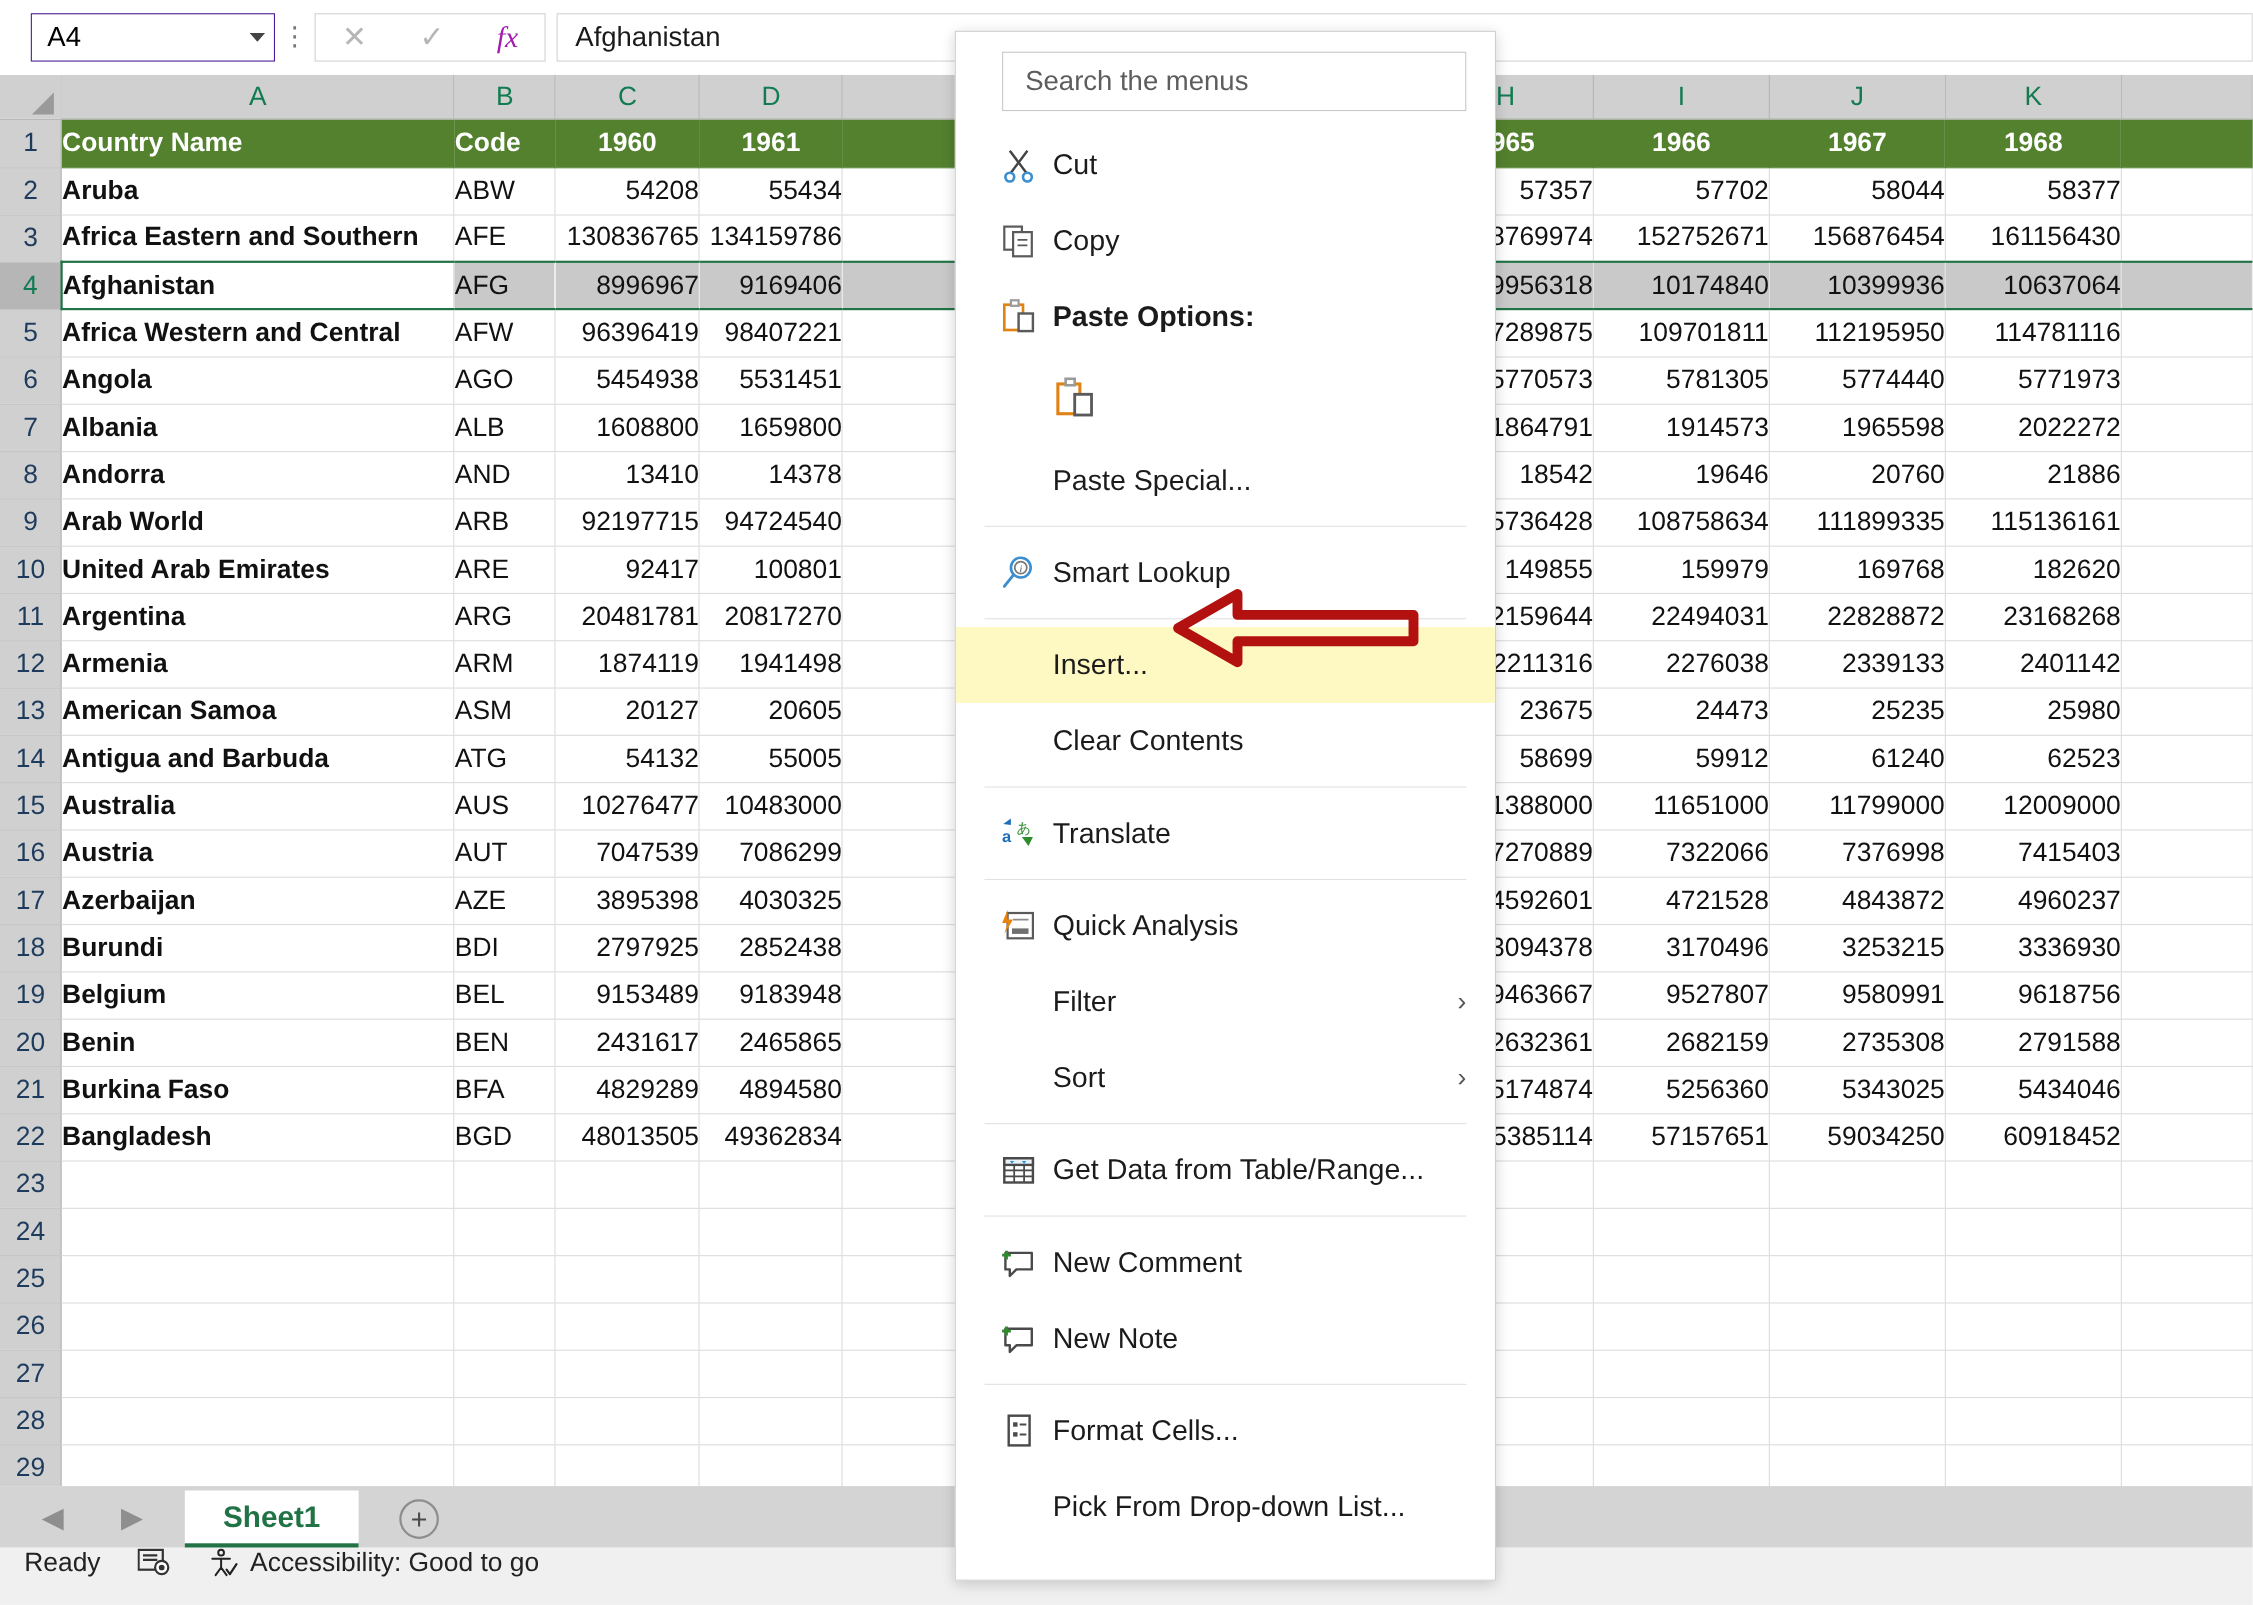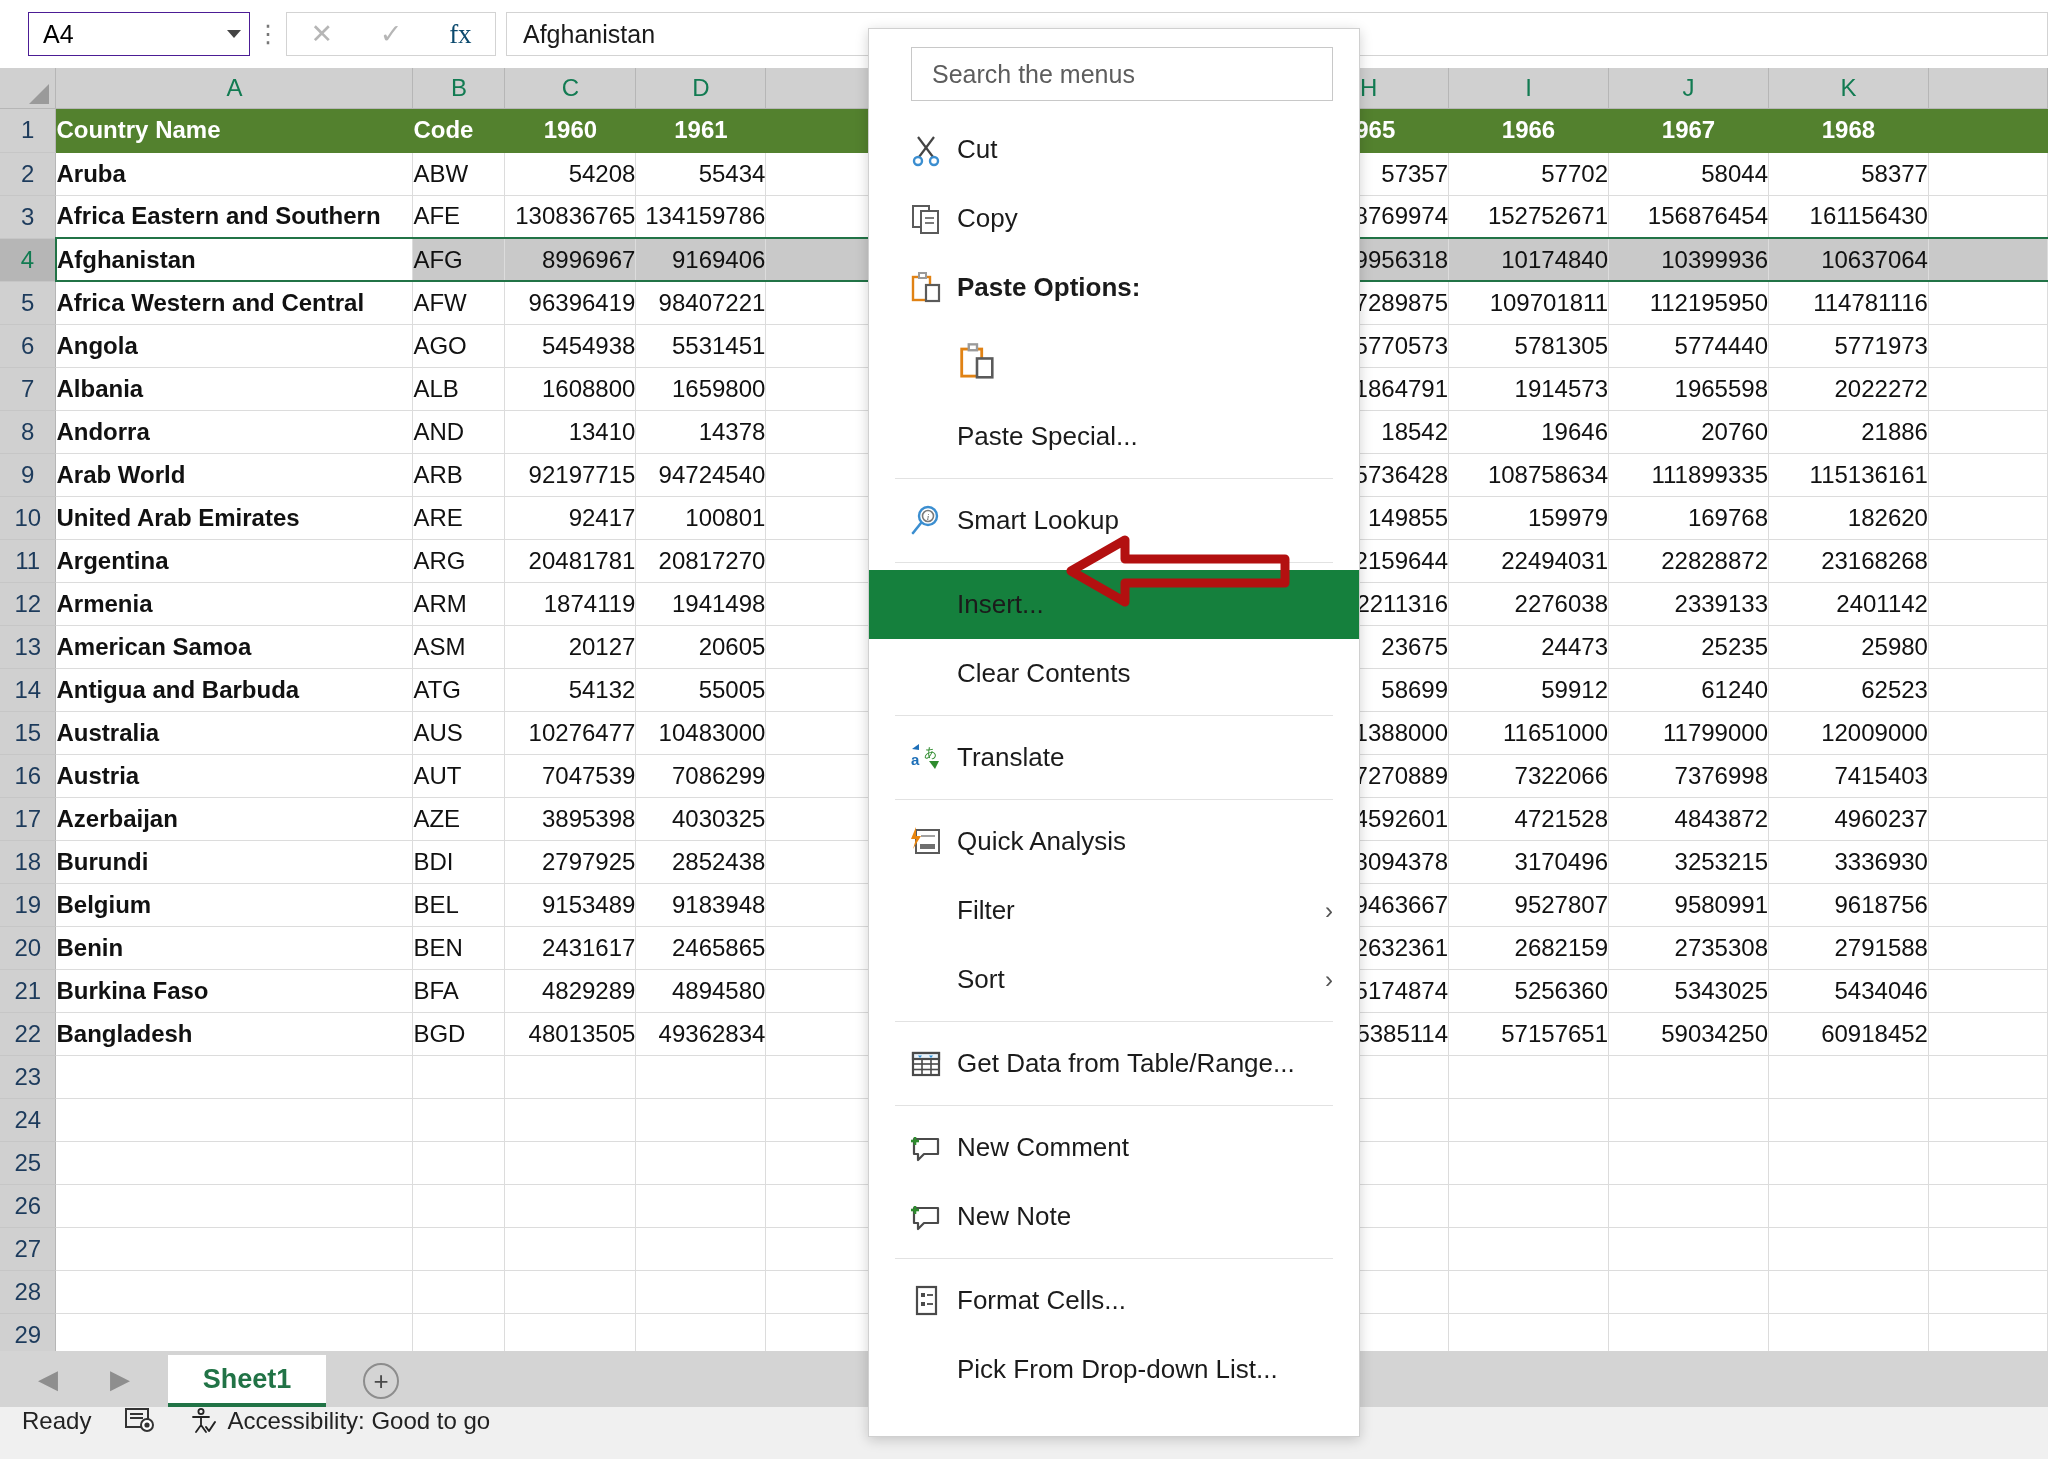--- a/index.html
+++ b/index.html
@@ -23,21 +23,21 @@
     font-size: 25px; color: #000000;
   }
   .name-box .nb-text { flex: 1; }
   .nb-caret { width:0;height:0;border-left:7px solid transparent;border-right:7px solid transparent;border-top:8px solid #444; }
   .vdots { width: 36px; text-align:center; color:#777; font-size: 24px; letter-spacing:0; line-height:1; }
   .fx-group {
     width: 210px; height: 44px; border:1px solid #d3d3d3; background:#fff;
     display:flex; align-items:center; justify-content:space-around;
   }
   .fx-group .g { font-size:27px; color:#b6b6b6; }
-  .fx-group .fx { font-size:27px; color:#0c4a6e; font-family:"Liberation Serif", serif; }
+  .fx-group .fx { font-size:27px; color:#a21caf; font-family:"Liberation Serif", serif; font-style:italic; }
   .formula-input {
     margin-left: 10px; flex: 1; height: 44px; border:1px solid #d3d3d3; background:#fff;
     display:flex; align-items:center; padding-left: 16px;
     font-size: 25px; color:#1a1a1a;
   }
 
   
   .grid-wrap { position:absolute; top:68px; left:0; width:2048px; height:1283px; overflow:hidden; background:#fff; }
   table.grid { border-collapse: collapse; table-layout: fixed; }
   table.grid td, table.grid th { padding:0; margin:0; font-size: 24px; }
@@ -110,21 +110,21 @@
     position:absolute; left:868px; top:28px; width:492px; height:1409px;
     background:#ffffff; border:1px solid #d0d0d0;
     box-shadow: 0 3px 12px rgba(0,0,0,0.18);
     padding: 18px 0 14px 0;
   }
   .ctx-search {
     margin: 0 26px 14px 42px; height:54px; border:1px solid #c8c8c8; background:#fff;
     display:flex; align-items:center; padding-left:20px; font-size:25px; color:#5d5d5d;
   }
   .mi { height:69px; display:flex; align-items:center; position:relative; padding-left:26px; }
-  .mi.hl { background:#15803d; }
+  .mi.hl { background:#fef9c3; }
   .mi .ico { width:62px; display:flex; align-items:center; justify-content:center; }
   .mi .lbl { font-size:26px; color:#1b1b1b; }
   .mi .lbl.bold { font-weight:bold; }
   .mi .sub { position:absolute; right:26px; color:#555; font-size:24px; }
   .sep { height:1px; background:#e2e2e2; margin:7px 26px; }
   .paste-icons { height:80px; display:flex; align-items:center; padding-left:88px; }
 
   
   svg.i { display:block; }
 

